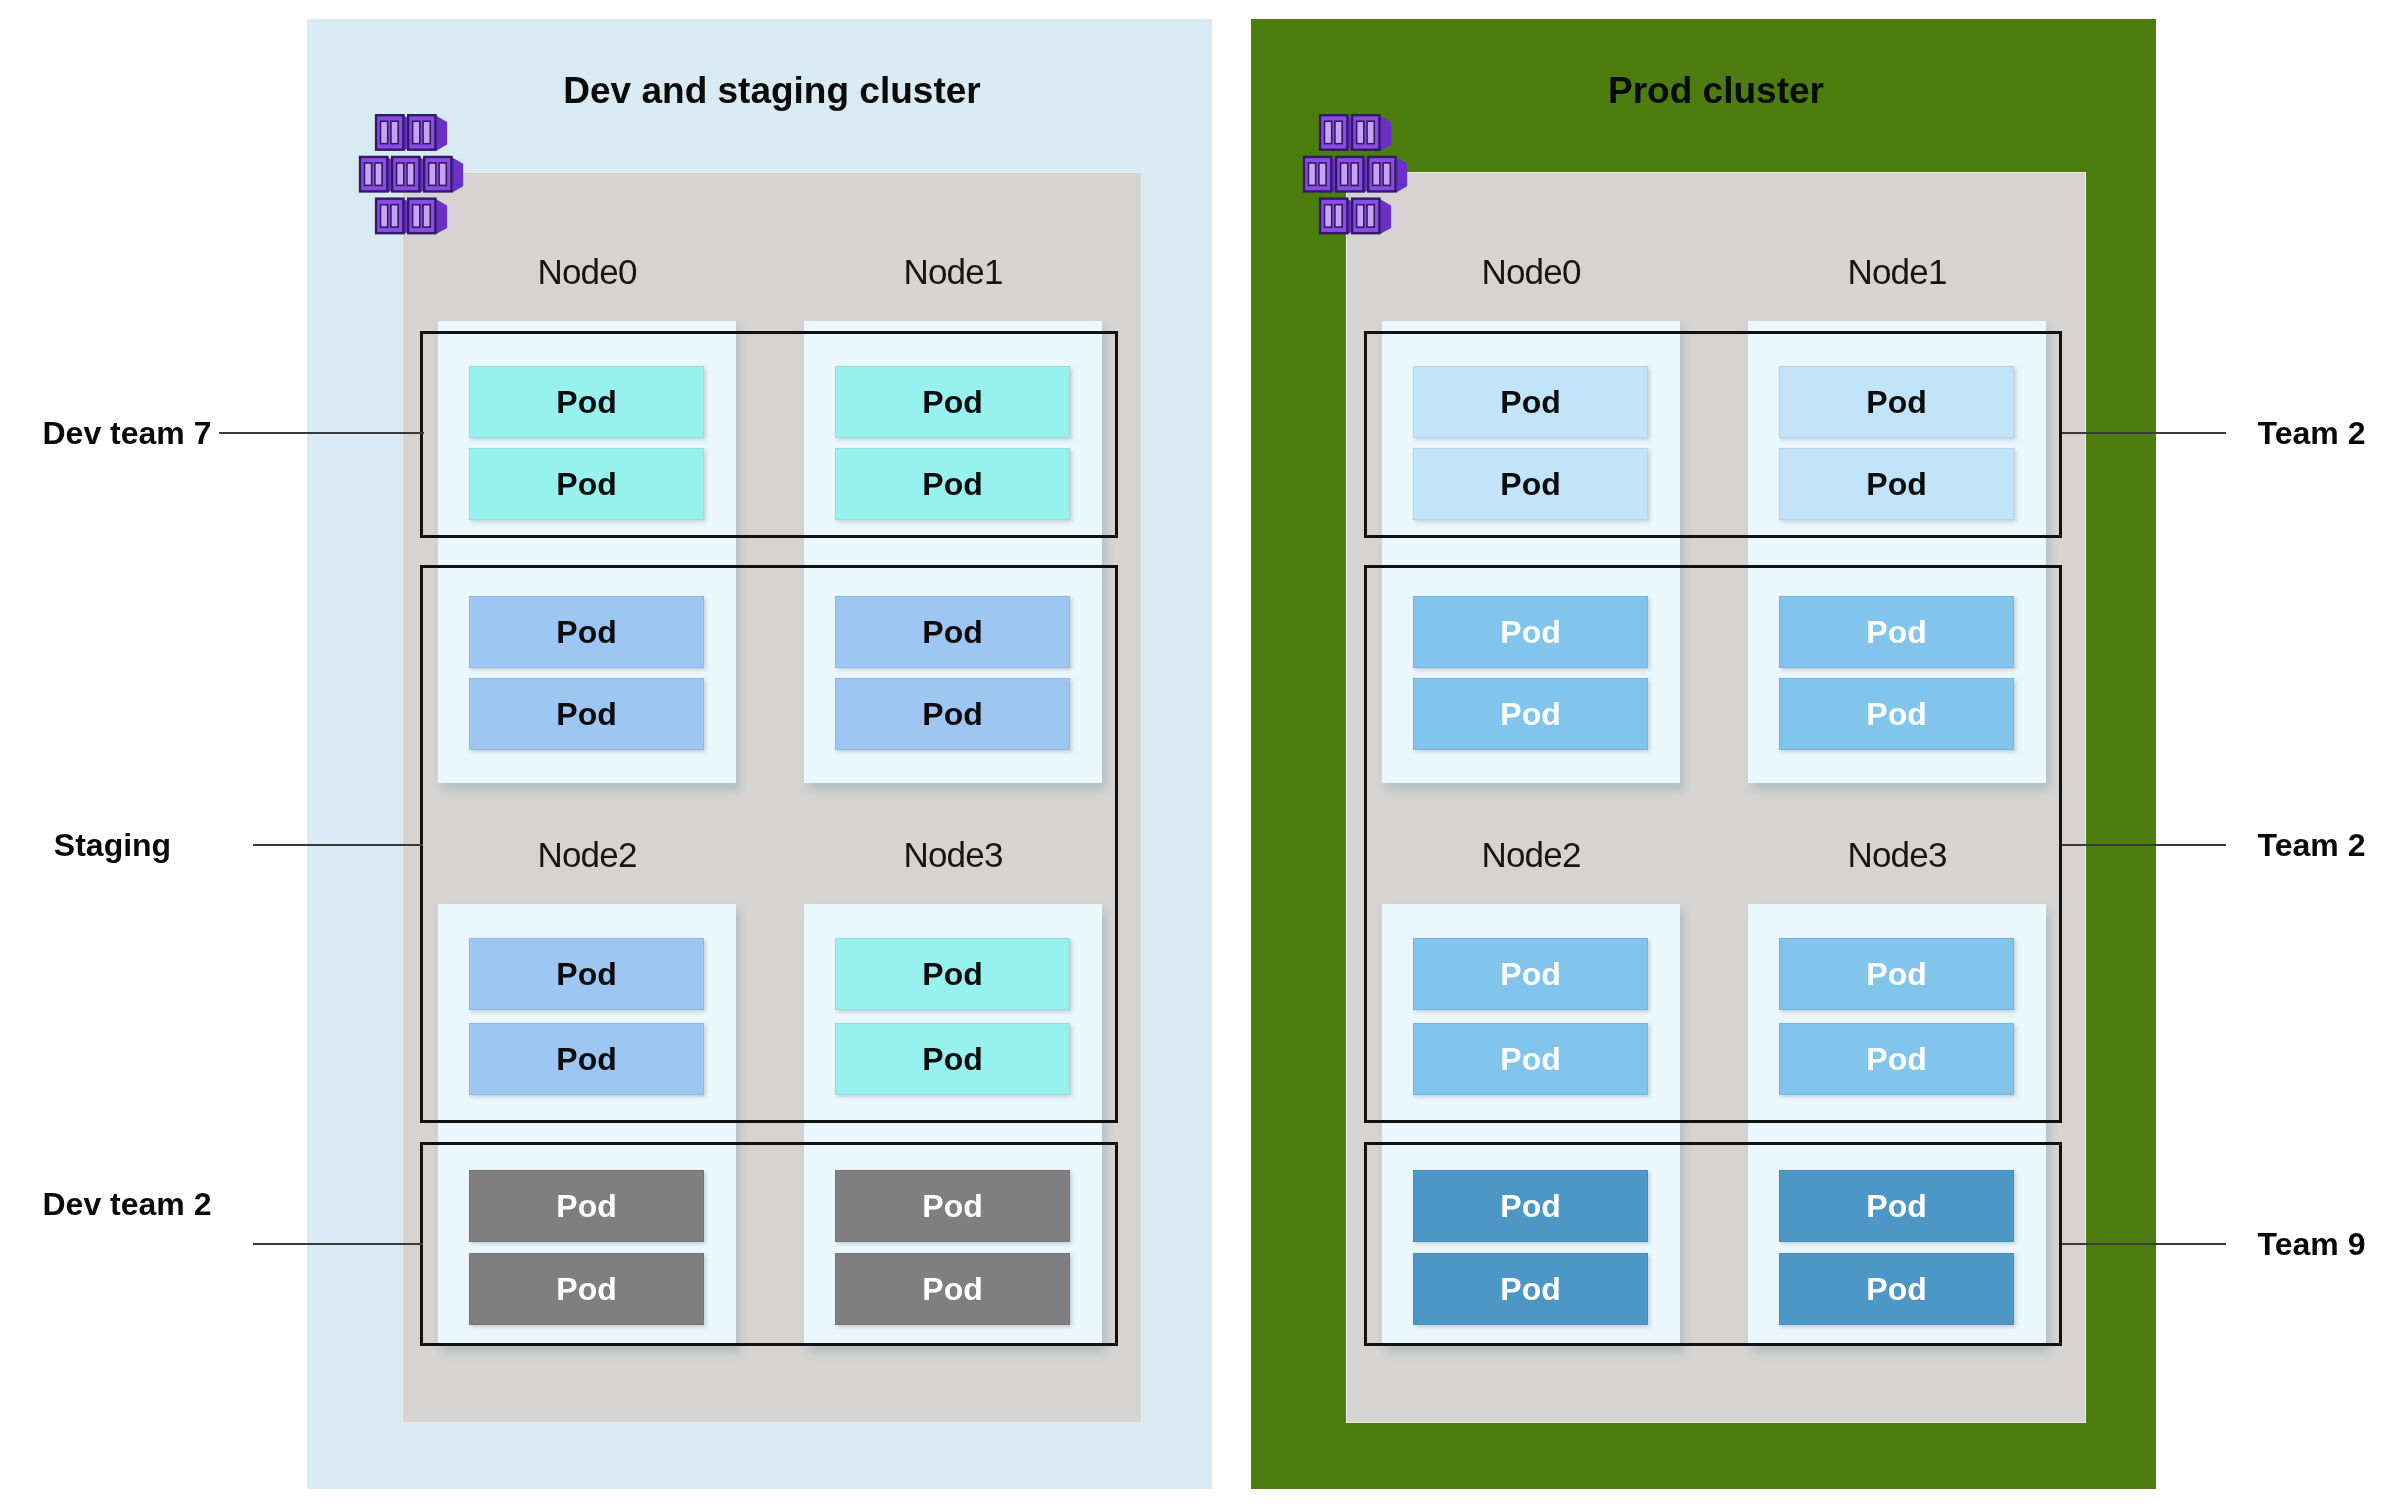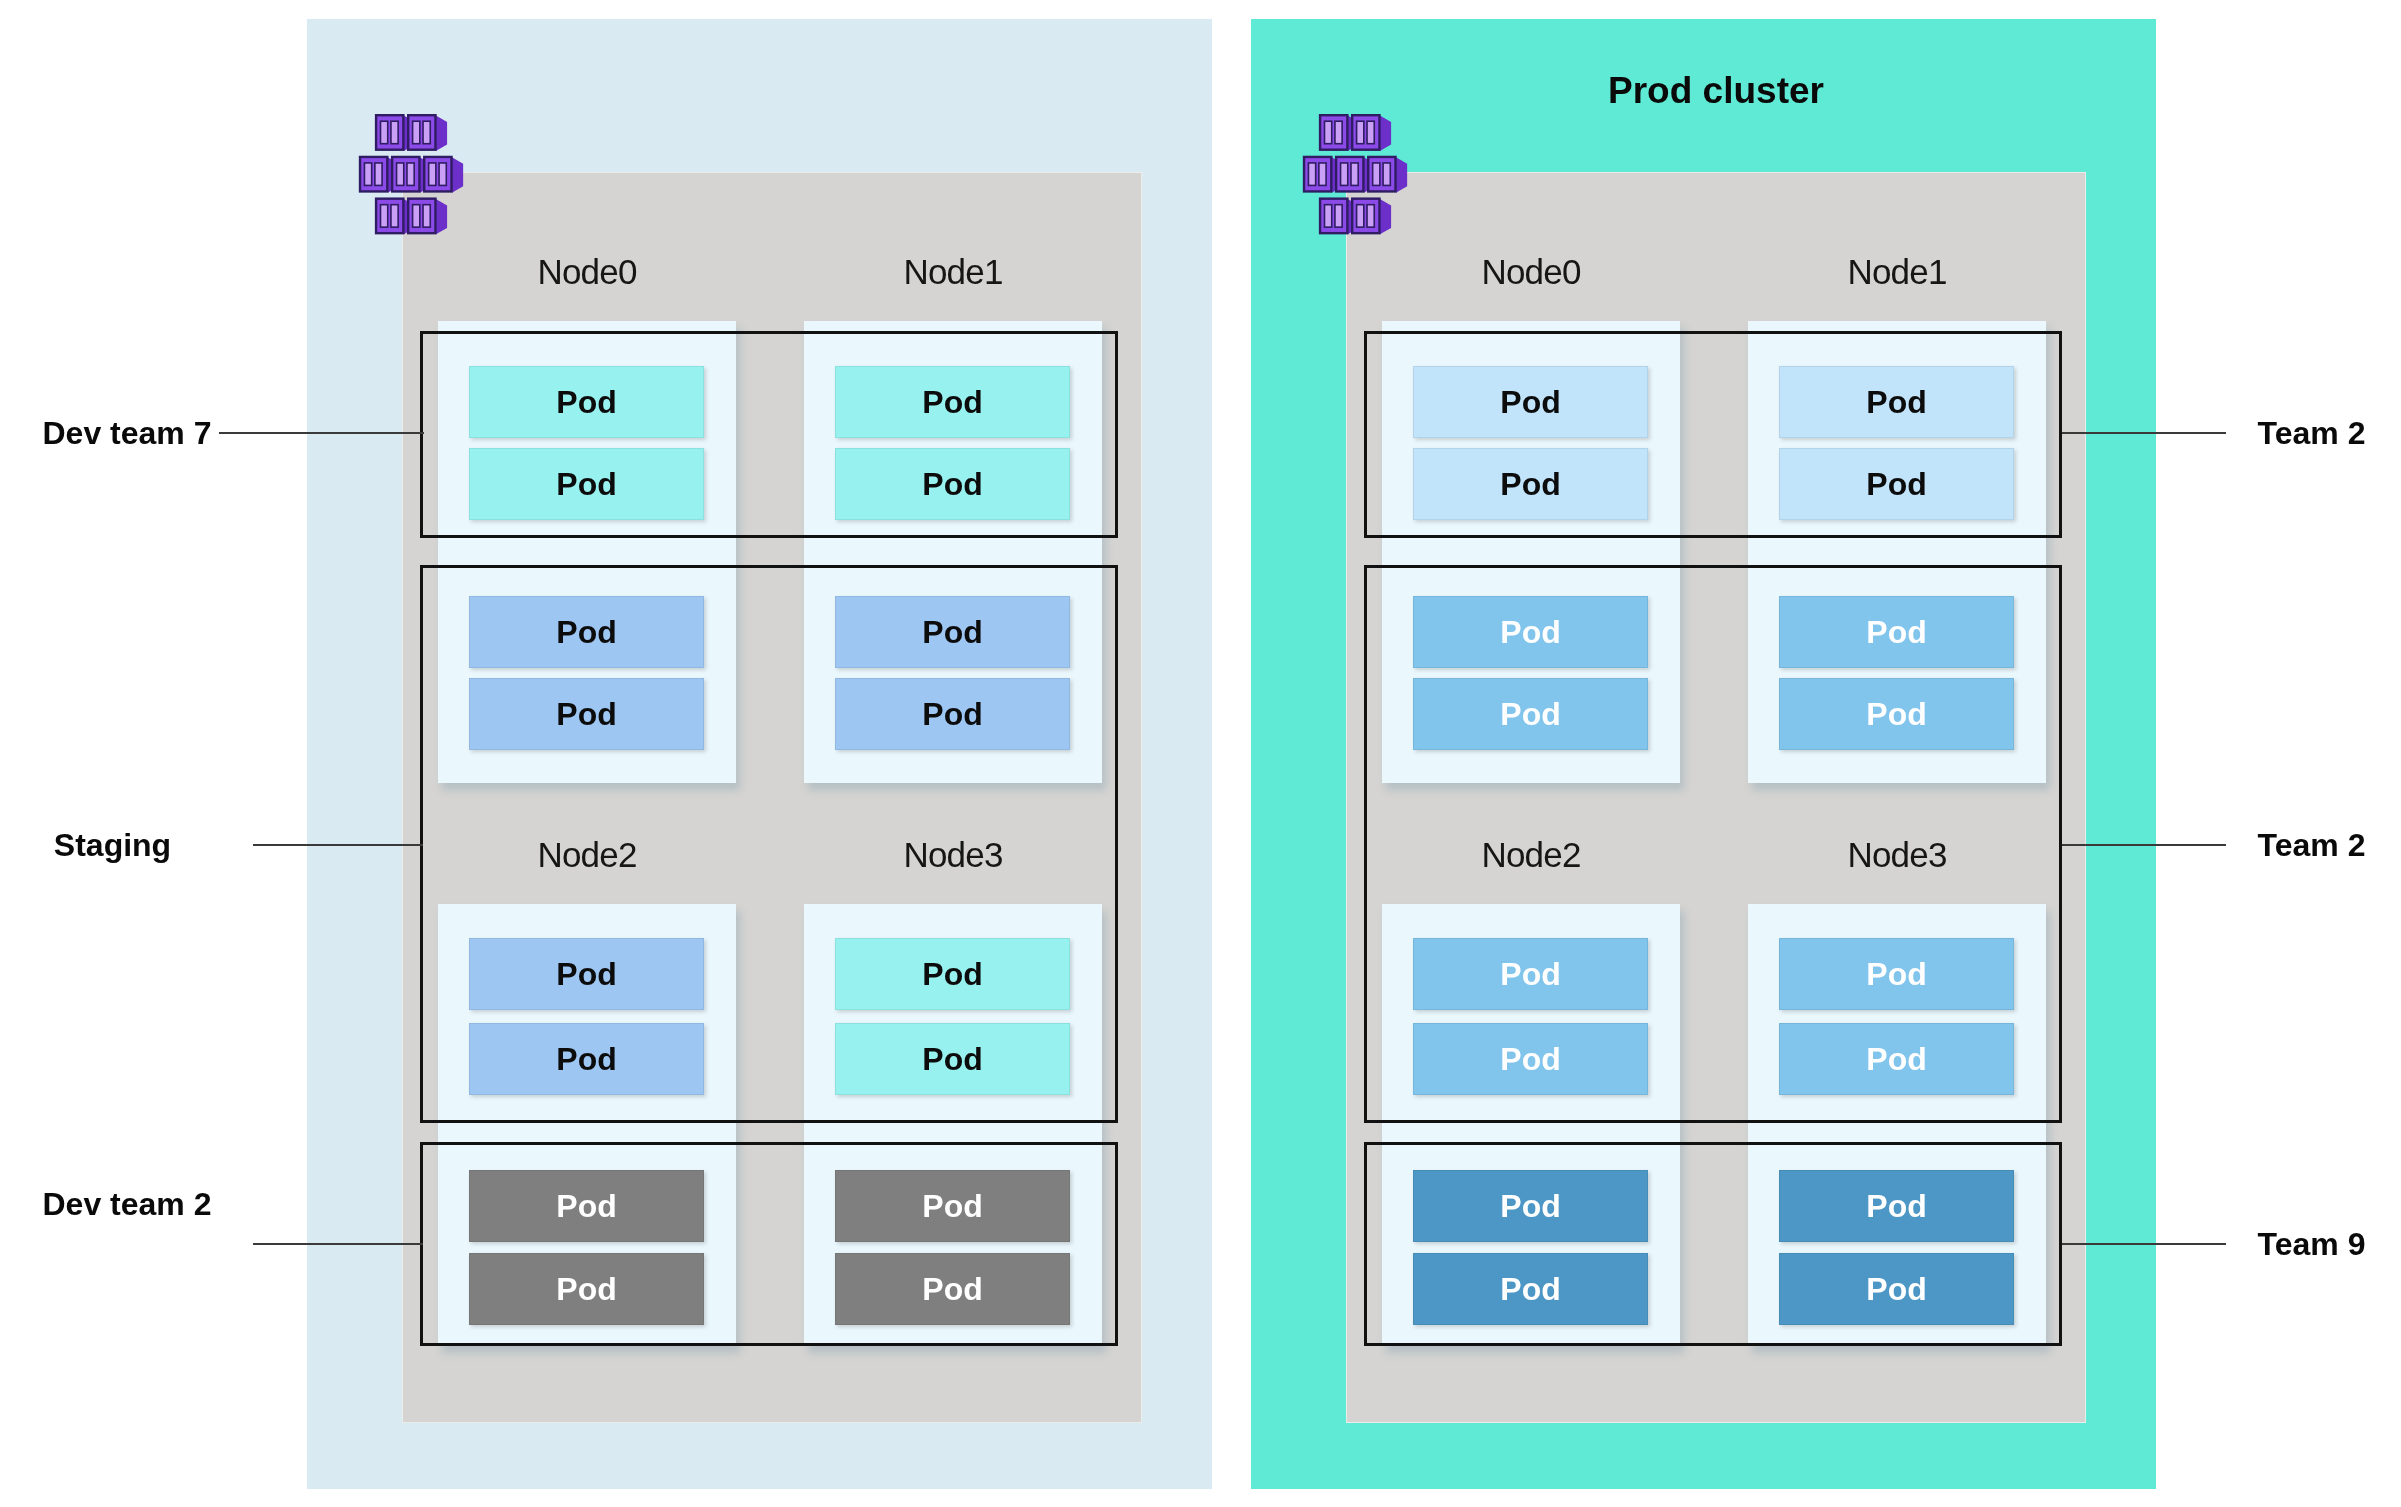--- a/index.html
+++ b/index.html
@@ -27,20 +27,21 @@
 <body>
 
 <div id="canvas">
     <div class="side-label" style="top: 412px; left: 14.5px; width: 225px;">Dev team 7</div>
     <div class="connector" style="top: 432px; background: rgb(58, 58, 58); left: 219px; width: 205px;"></div>
     <div class="side-label" style="top: 824px; left: 0; width: 225px;">Staging</div>
     <div class="connector" style="top: 844px; background: rgb(58, 58, 58); left: 253px; width: 170px;"></div>
     <div class="side-label" style="top: 1183px; left: 14.5px; width: 225px;">Dev team 2</div>
     <div class="connector" style="top: 1243px; background: rgb(58, 58, 58); left: 253px; width: 170px;"></div>
     <section class="cluster" style="left: 307px; background: rgb(217, 234, 242);">
+      <div class="cluster-title">Dev and staging cluster</div>
       <div class="logo" style="left: 47px; top: 95px;"><svg width="122" height="130" viewBox="0 0 152 162" xmlns="http://www.w3.org/2000/svg">
           <g transform="translate(26,0)">
       <polygon points="36,2 50,10 50,38 36,46" fill="#6d2fc9"></polygon>
       <rect x="1.5" y="1.5" width="34" height="43" fill="#8c4be8" stroke="#2f1c63" stroke-width="3"></rect>
       <rect x="7" y="9" width="9" height="28" fill="#c9a0f5" stroke="#2f1c63" stroke-width="2"></rect>
       <rect x="20" y="9" width="9" height="28" fill="#c9a0f5" stroke="#2f1c63" stroke-width="2"></rect>
     </g>
           <g transform="translate(66,0)">
       <polygon points="36,2 50,10 50,38 36,46" fill="#6d2fc9"></polygon>
       <rect x="1.5" y="1.5" width="34" height="43" fill="#8c4be8" stroke="#2f1c63" stroke-width="3"></rect>
@@ -106,21 +107,21 @@
       <div class="group-box" style="top: 312px; height: 207px; border-color: rgb(17, 17, 17);"></div>
       <div class="group-box" style="top: 546px; height: 558px; border-color: rgb(17, 17, 17);"></div>
       <div class="group-box" style="top: 1123px; height: 204px; border-color: rgb(17, 17, 17);"></div>
     </section>
     <div class="side-label" style="top: 412px; left: 2229px; width: 165px;">Team 2</div>
     <div class="connector" style="top: 432px; background: rgb(58, 58, 58); left: 2062px; width: 164px;"></div>
     <div class="side-label" style="top: 824px; left: 2229px; width: 165px;">Team 2</div>
     <div class="connector" style="top: 844px; background: rgb(58, 58, 58); left: 2062px; width: 164px;"></div>
     <div class="side-label" style="top: 1223px; left: 2229px; width: 165px;">Team 9</div>
     <div class="connector" style="top: 1243px; background: rgb(58, 58, 58); left: 2062px; width: 164px;"></div>
-    <section class="cluster" style="left: 1251px; background: #5eead4;">
+    <section class="cluster" style="left: 1251px; background: #4d7c0f;">
       <div class="cluster-title">Prod cluster</div>
       <div class="logo" style="left: 47px; top: 95px;"><svg width="122" height="130" viewBox="0 0 152 162" xmlns="http://www.w3.org/2000/svg">
           <g transform="translate(26,0)">
       <polygon points="36,2 50,10 50,38 36,46" fill="#6d2fc9"></polygon>
       <rect x="1.5" y="1.5" width="34" height="43" fill="#8c4be8" stroke="#2f1c63" stroke-width="3"></rect>
       <rect x="7" y="9" width="9" height="28" fill="#c9a0f5" stroke="#2f1c63" stroke-width="2"></rect>
       <rect x="20" y="9" width="9" height="28" fill="#c9a0f5" stroke="#2f1c63" stroke-width="2"></rect>
     </g>
           <g transform="translate(66,0)">
       <polygon points="36,2 50,10 50,38 36,46" fill="#6d2fc9"></polygon>

